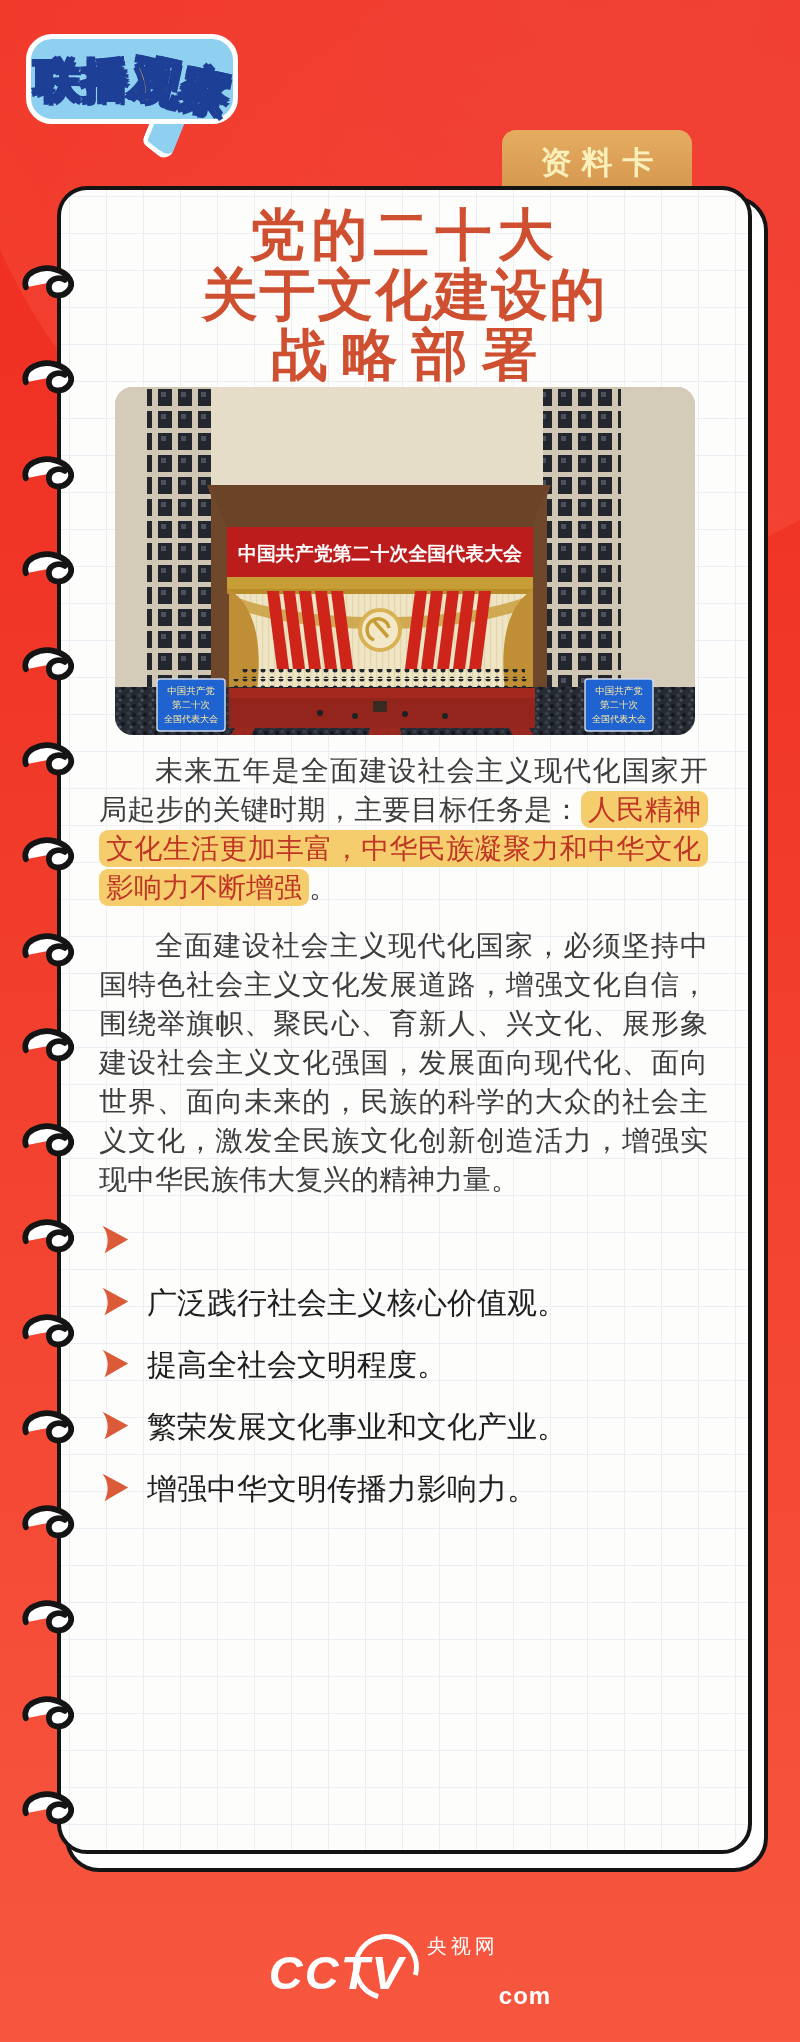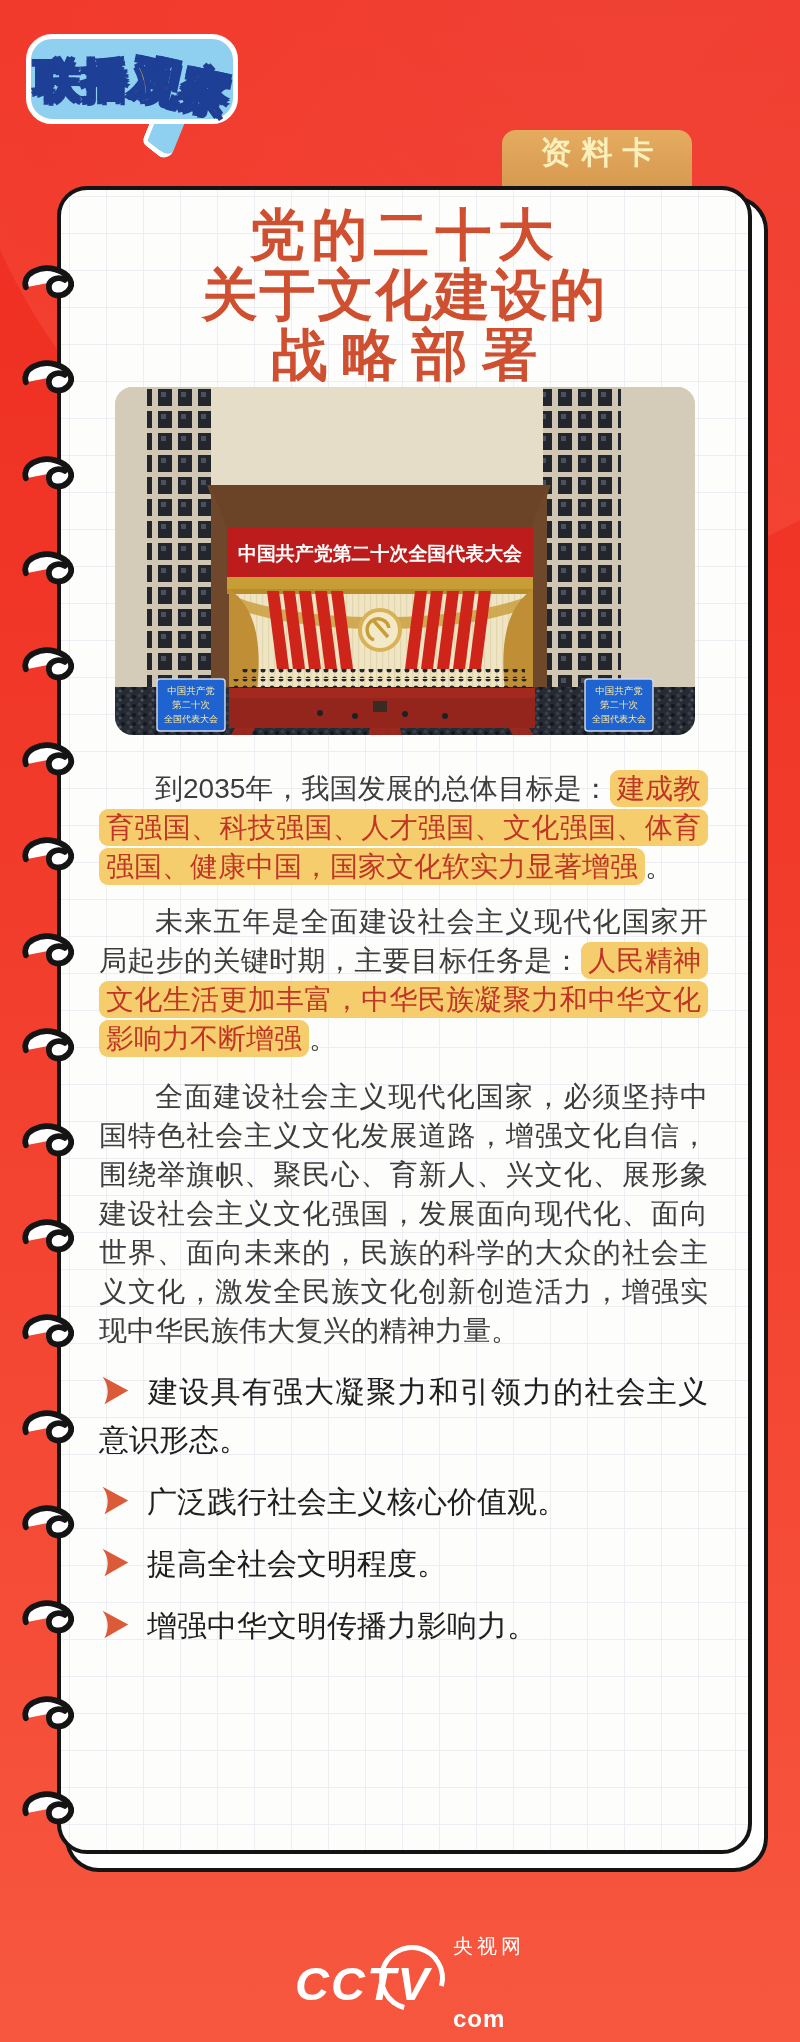--- a/index.html
+++ b/index.html
@@ -30,21 +30,21 @@
   .bubble-text { white-space:nowrap; font-weight:bold; color:#f8c63e;
     -webkit-text-stroke:2px #1e3f96;
     text-shadow:3px 3px 0 #1e3f96, -2px 2px 0 #1e3f96, 2px -2px 0 #1e3f96, -2px -2px 0 #1e3f96; }
   .bubble-text .w1 { font-size:46px; letter-spacing:2px; }
   .bubble-text .w2 { display:inline-block; font-size:50px; transform:rotate(12deg) translate(2px,7px); }
 
   
   .badge {
     position:absolute; left:502px; top:130px; width:190px; height:76px; z-index:1;
     background:linear-gradient(180deg,#e5ac60,#d1934a); border-radius:14px;
-    display:flex; justify-content:center; padding-top:2px;
+    display:flex; justify-content:center; padding-top:12px;
     color:#faf0bb; font-size:31px; font-weight:bold; letter-spacing:10px;
     font-family:"Liberation Serif", serif; text-indent:10px;
   }
 
   
   .card {
     position:absolute; left:57px; top:186px; width:695px; height:1668px; z-index:2;
     background-color:#fdfdfc;
     background-image:linear-gradient(#eceef3 1px, transparent 1px),
                      linear-gradient(90deg,#eceef3 1px, transparent 1px);
@@ -85,21 +85,21 @@
 
   
   .footer { position:absolute; top:1936px; left:0; width:100%;
     display:flex; justify-content:center; z-index:1; }
   .footer-inner { display:flex; align-items:center; gap:16px; transform:translateX(10px);justify-content:flex-end; }
   .cctv { position:relative; color:#fff; font-weight:bold; font-style:italic;
     font-size:47px; letter-spacing:2px; line-height:1; }
   .cctv::after { content:""; position:absolute; right:-14px; top:-15px; width:56px;
     height:56px; border:5px solid #fff; border-bottom-color:transparent;
     border-radius:50%; transform:rotate(-30deg); }
-  .cctv-right { display:flex; flex-direction:column; align-items:flex-start;
+  .cctv-right { display:flex; flex-direction:row; align-items:flex-start;
     color:#fff; line-height:1; margin-left:6px; }
   .cctv-cn { font-size:20px; letter-spacing:4px; margin-bottom:3px; }
   .cctv-com { font-size:24px; font-weight:bold; letter-spacing:1px;margin-top:48px; }
 </style>
 </head>
 <body>
 
 <div class="bg-swoosh"></div>
 
 <div class="bubble-tail"></div>
@@ -209,35 +209,37 @@
       <g>
         <rect x="470" y="292" width="68" height="52" rx="3" fill="#1e63cf" stroke="#cfd9ea" stroke-width="1.5"></rect>
         <text x="504" y="307" text-anchor="middle" font-size="9.5" fill="#ffe9a2">中国共产党</text>
         <text x="504" y="321" text-anchor="middle" font-size="9.5" fill="#ffe9a2">第二十次</text>
         <text x="504" y="335" text-anchor="middle" font-size="9" fill="#ffe9a2">全国代表大会</text>
       </g>
     </svg>
   </div>
 
   <div class="content">
-    <p class="p1"><span>到2035年，我国发展的总体目标是：</span><span class="hl">建成教育强国、科技强国、人才强国、文化强国、体育强国、健康中国，国家文化软实力显著增强</span><span>。</span></p>
     <p class="p2"><span>未来五年是全面建设社会主义现代化国家开局起步的关键时期，主要目标任务是：</span><span class="hl">人民精神文化生活更加丰富，中华民族凝聚力和中华文化影响力不断增强</span><span>。</span></p>
     <p class="p3"><span>全面建设社会主义现代化国家，必须坚持中国特色社会主义文化发展道路，增强文化自信，围绕举旗帜、聚民心、育新人、兴文化、展形象建设社会主义文化强国，发展面向现代化、面向世界、面向未来的，民族的科学的大众的社会主义文化，激发全民族文化创新创造活力，增强实现中华民族伟大复兴的精神力量。</span><span></span></p>
   </div>
 
   <ul class="bullets">
     <li><span class="bullet-icon"><svg width="31" height="31" viewBox="0 0 34 34">
             <path d="M4,2 L32,17 L6,32 C11,22 11,12 4,2 Z" fill="#db5a38"></path>
-          </svg></span><span>建设具有强大凝聚力和引领力的社会主义意识形态。</span></li>
+          </svg></span></li>
     <li><span class="bullet-icon"><svg width="31" height="31" viewBox="0 0 34 34">
             <path d="M4,2 L32,17 L6,32 C11,22 11,12 4,2 Z" fill="#db5a38"></path>
           </svg></span><span>广泛践行社会主义核心价值观。</span></li>
     <li><span class="bullet-icon"><svg width="31" height="31" viewBox="0 0 34 34">
             <path d="M4,2 L32,17 L6,32 C11,22 11,12 4,2 Z" fill="#db5a38"></path>
           </svg></span><span>提高全社会文明程度。</span></li>
+    <li><span class="bullet-icon"><svg width="31" height="31" viewBox="0 0 34 34">
+            <path d="M4,2 L32,17 L6,32 C11,22 11,12 4,2 Z" fill="#db5a38"></path>
+          </svg></span><span>繁荣发展文化事业和文化产业。</span></li>
     <li><span class="bullet-icon"><svg width="31" height="31" viewBox="0 0 34 34">
             <path d="M4,2 L32,17 L6,32 C11,22 11,12 4,2 Z" fill="#db5a38"></path>
           </svg></span><span>增强中华文明传播力影响力。</span></li>
   </ul>
 </div>
 
 <div class="rings">
   <svg class="ring" viewBox="0 0 56 40">
       <path d="M5,24 C1,11 19,3 33,7 C47,11 52,21 45,28 C39,34 28,33 27,25 C26,17 35,13 42,17"></path>
     </svg>

